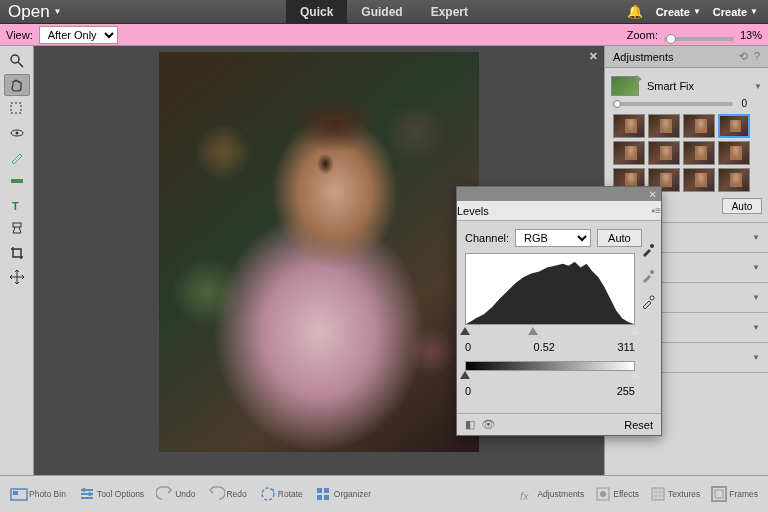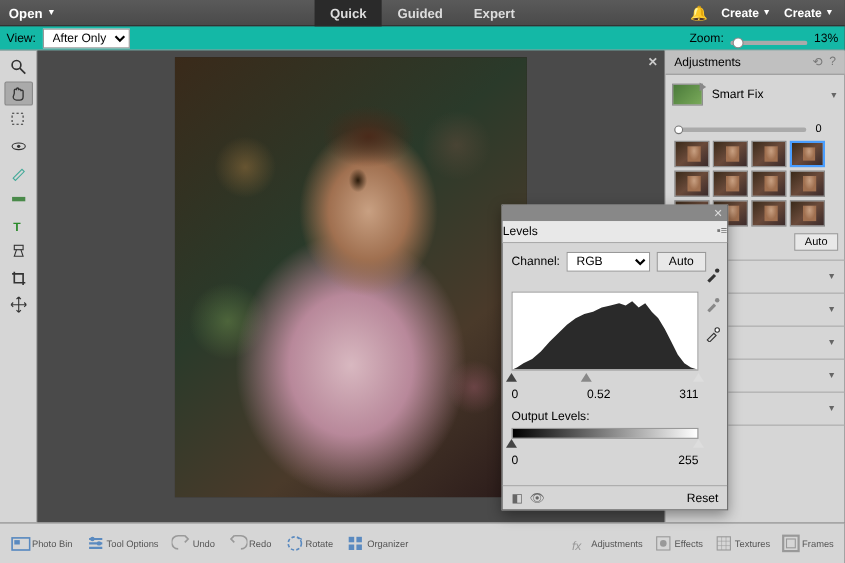--- a/index.html
+++ b/index.html
@@ -1,27 +1,27 @@
 <!DOCTYPE html>
 <html><head>
 <meta charset="utf-8">
 <style>
 *{box-sizing:border-box;margin:0;padding:0;font-family:Helvetica,Arial,sans-serif;font-size:11px;user-select:none}
 body{width:768px;height:512px;background:#4a4a4a;overflow:hidden;position:relative}
 .topbar{height:24px;background:linear-gradient(#5a5a5a,#4a4a4a);display:flex;align-items:center;color:#fff;border-bottom:1px solid #2a2a2a}
 .topbar-left{padding:0 8px;display:flex;align-items:center;gap:4px}
-.topbar-left .btn{font-weight:bold;font-size:12px}
+.topbar-left .btn{font-weight:normal;font-size:17px}
 .topbar-modes{position:absolute;left:50%;transform:translateX(-50%);display:flex;height:24px}
 .mode{padding:0 14px;display:flex;align-items:center;font-weight:bold;color:#ddd;cursor:pointer;font-size:12px}
 .mode.active{background:#2a2a2a}
 .topbar-right{margin-left:auto;display:flex;align-items:center;gap:12px;padding:0 10px}
 .topbar-right .link{font-weight:bold;font-size:12px;cursor:pointer;display:flex;align-items:center;gap:3px}
 .bell{color:#4a9eff;font-size:13px}
 .caret{font-size:8px}
-.optbar{height:22px;background:#14b8a6;border-bottom:1px solid #999;display:flex;align-items:center;padding:0 6px;gap:8px}
+.optbar{height:22px;background:#f9a8d4;border-bottom:1px solid #999;display:flex;align-items:center;padding:0 6px;gap:8px}
 .optbar-left{display:flex;align-items:center;gap:6px}
 select{height:18px;font-size:11px;background:#fff;border:1px solid #999;padding:0 4px}
 .zoom-wrap{margin-left:auto;display:flex;align-items:flex-end;gap:6px}
 .slider-track{width:70px;height:4px;background:#aaa;border-radius:2px;position:relative}
 .slider-thumb{width:10px;height:10px;background:#fff;border:1px solid #888;border-radius:50%;position:absolute;top:-3px}
 .main{position:absolute;top:46px;left:0;right:0;bottom:37px;display:flex}
 .toolbar{width:34px;background:#d6d6d6;border-right:1px solid #999;display:flex;flex-direction:column;align-items:center;padding:4px 0;gap:2px}
 .tool{width:26px;height:22px;display:flex;align-items:center;justify-content:center;cursor:pointer;border-radius:2px}
 .tool.active{background:#aaa;border:1px solid #888}
 .tool svg{width:16px;height:16px}
@@ -36,21 +36,21 @@
  radial-gradient(circle 35px at 85% 75%,#9a5a6a77 0%,transparent 70%),
  linear-gradient(140deg,#3a2a1a,#2a3a2a 40%,#4a3a2a 70%,#2a1a1a)}
 .photo::after{content:"";position:absolute;inset:0;background:
  radial-gradient(ellipse 14px 18px at 52% 28%,#2a1a0a 0%,transparent 60%),
  radial-gradient(ellipse 60px 40px at 55% 18%,#4a2a1a 0%,transparent 70%)}
 .close-x{position:absolute;top:4px;right:6px;color:#ccc;cursor:pointer;font-weight:bold}
 .adjustments{width:164px;background:#d6d6d6;border-left:1px solid #999;display:flex;flex-direction:column}
 .adj-header{height:22px;background:#c0c0c0;border-bottom:1px solid #999;display:flex;align-items:center;padding:0 8px;font-size:11px;justify-content:space-between}
 .adj-header-icons{display:flex;gap:6px;color:#777}
 .smartfix{padding:8px 6px;border-bottom:1px solid #aaa}
-.smartfix-row{display:flex;align-items:center;gap:8px;margin-bottom:20px}
+.smartfix-row{display:flex;align-items:center;gap:8px;margin-bottom:6px}
 .sf-icon{width:28px;height:20px;background:linear-gradient(135deg,#4a7a3a,#7aaa5a);border:1px solid #888;position:relative}
 .sf-icon::after{content:"";position:absolute;right:-4px;top:-2px;width:0;height:0;border-left:6px solid #888;border-top:4px solid transparent;border-bottom:4px solid transparent}
 .sf-slider{width:120px;height:4px;background:#aaa;border-radius:2px;position:relative;margin:4px 0 8px 2px}
 .sf-slider .thumb{width:8px;height:8px;background:#fff;border:1px solid #777;border-radius:50%;position:absolute;left:0;top:-2px}
 .sf-val{position:absolute;right:-14px;top:-4px;font-size:10px}
 .thumbgrid{display:grid;grid-template-columns:repeat(4,32px);gap:3px;padding-left:2px}
 .thumb-img{width:32px;height:24px;background:linear-gradient(140deg,#3a2a1a,#6a4a3a 50%,#3a2a2a);border:1px solid #888;cursor:pointer;position:relative}
 .thumb-img.sel{border:2px solid #4a9eff}
 .thumb-img::after{content:"";position:absolute;left:35%;top:20%;width:40%;height:60%;background:radial-gradient(ellipse at 50% 30%,#c8a082,#a07050 60%)}
 .auto-sm{width:40px;height:16px;background:#e8e8e8;border:1px solid #999;font-size:10px;display:flex;align-items:center;justify-content:center;margin:6px 0 0 auto;cursor:pointer}
@@ -62,21 +62,21 @@
 .bbtn svg{width:18px;height:18px}
 .bb-right{margin-left:auto;display:flex;gap:2px}
 .bb-right .bbtn{color:#888}
 
 .levels{position:absolute;left:456px;top:186px;width:206px;background:#d6d6d6;border:1px solid #666;box-shadow:0 4px 12px rgba(0,0,0,.4);z-index:50}
 .lv-titlebar{height:14px;background:#888;display:flex;justify-content:flex-end;align-items:center;padding:0 4px}
 .lv-close{color:#ddd;font-size:10px;cursor:pointer}
 .lv-tab{height:20px;display:flex;align-items:center;padding:0 0;background:#e8e8e8;border-bottom:1px solid #aaa;font-size:11px;justify-content:space-between}
 .lv-menu{font-size:10px;color:#777}
 .lv-body{padding:8px}
-.lv-row{display:flex;align-items:center;gap:6px;margin-bottom:18px}
+.lv-row{display:flex;align-items:center;gap:6px;margin-bottom:6px}
 .lv-row select{width:76px}
 .autobtn{height:18px;padding:0 10px;background:#e8e8e8;border:1px solid #999;cursor:pointer;font-size:11px}
 .histo{width:170px;height:72px;background:#fff;border:1px solid #999;position:relative;margin-bottom:2px}
 .histo svg{width:100%;height:100%}
 .tri-row{width:170px;height:10px;position:relative}
 .tri-mark{position:absolute;width:0;height:0;border-left:5px solid transparent;border-right:5px solid transparent;border-bottom:8px solid #444;top:0;cursor:pointer}
 .tri-mark.mid{border-bottom-color:#888}
 .tri-mark.white{border-bottom-color:#ddd}
 .num-row{display:flex;justify-content:space-between;width:170px;margin:4px 0 8px;font-size:11px}
 .grad{width:170px;height:10px;background:linear-gradient(to right,#000,#fff);border:1px solid #999}
@@ -267,21 +267,20 @@
     <div class="tri-row">
       <div class="tri-mark" style="left:-5px"></div>
       <div class="tri-mark mid" style="left:63px"></div>
       <div class="tri-mark white" style="left:165px"></div>
     </div>
     <div class="num-row">
       <span>0</span>
       <span>0.52</span>
       <span>311</span>
     </div>
-    <div style="margin-bottom:4px">Output Levels:</div>
     <div class="grad"></div>
     <div class="tri-row">
       <div class="tri-mark" style="left:-5px"></div>
       <div class="tri-mark white" style="left:165px"></div>
     </div>
     <div class="num-row">
       <span>0</span>
       <span></span>
       <span>255</span>
     </div>

